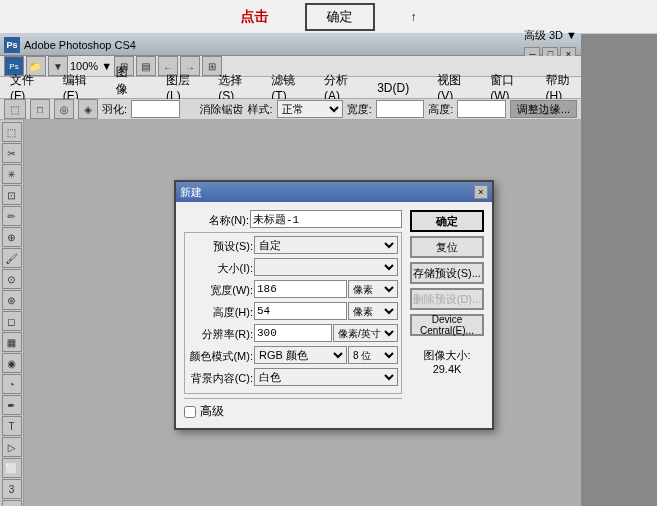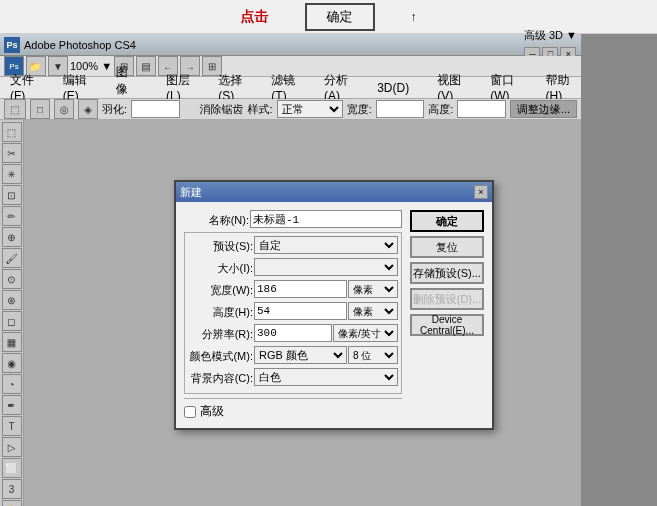--- a/index.html
+++ b/index.html
@@ -494,20 +494,24 @@
               <span>高级</span>
             </div>
           </div>
 
           <div class="dialog-right">
             <button class="dialog-btn primary">确定</button>
             <button class="dialog-btn">复位</button>
             <button class="dialog-btn">存储预设(S)...</button>
             <button class="dialog-btn" style="color:#aaa;">删除预设(D)...</button>
             <button class="dialog-btn" style="font-size:10px;">Device Central(E)...</button>
+            <div class="image-size-info">
+              <div>图像大小:</div>
+              <div>29.4K</div>
+            </div>
           </div>
         </div>
       </div>
 
     </div>
   </div>
 
 </div>
 
 </body></html>

